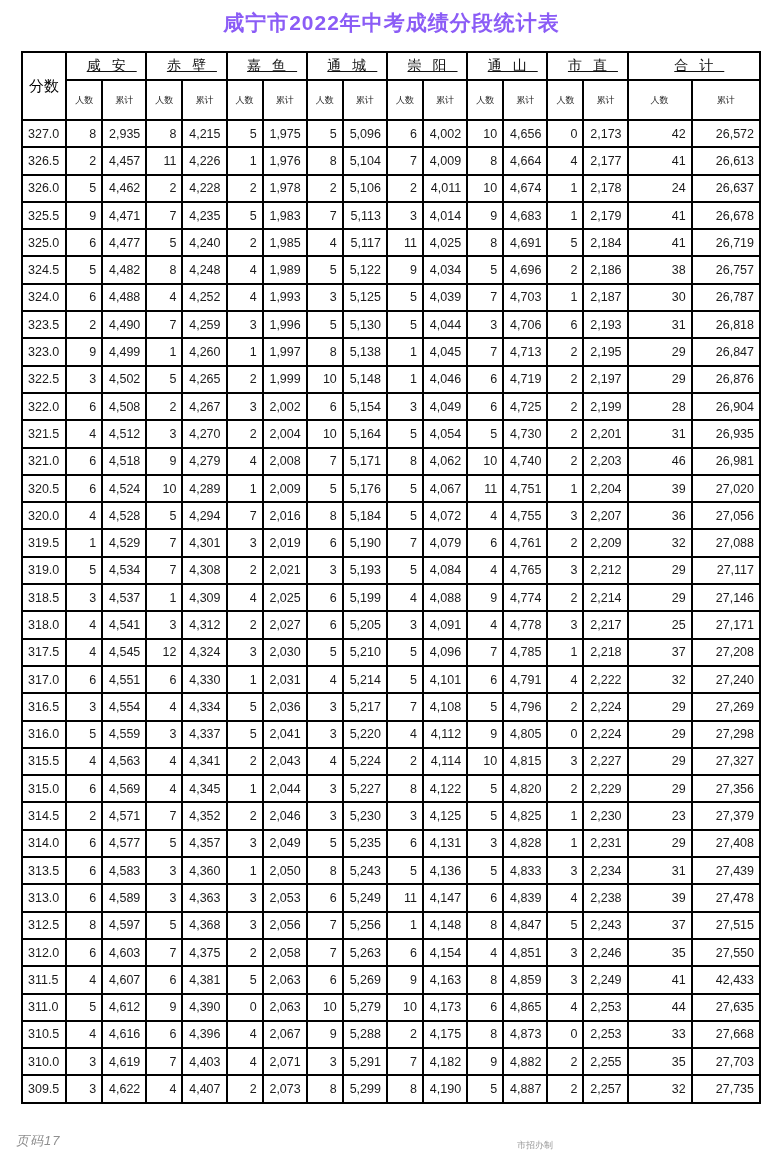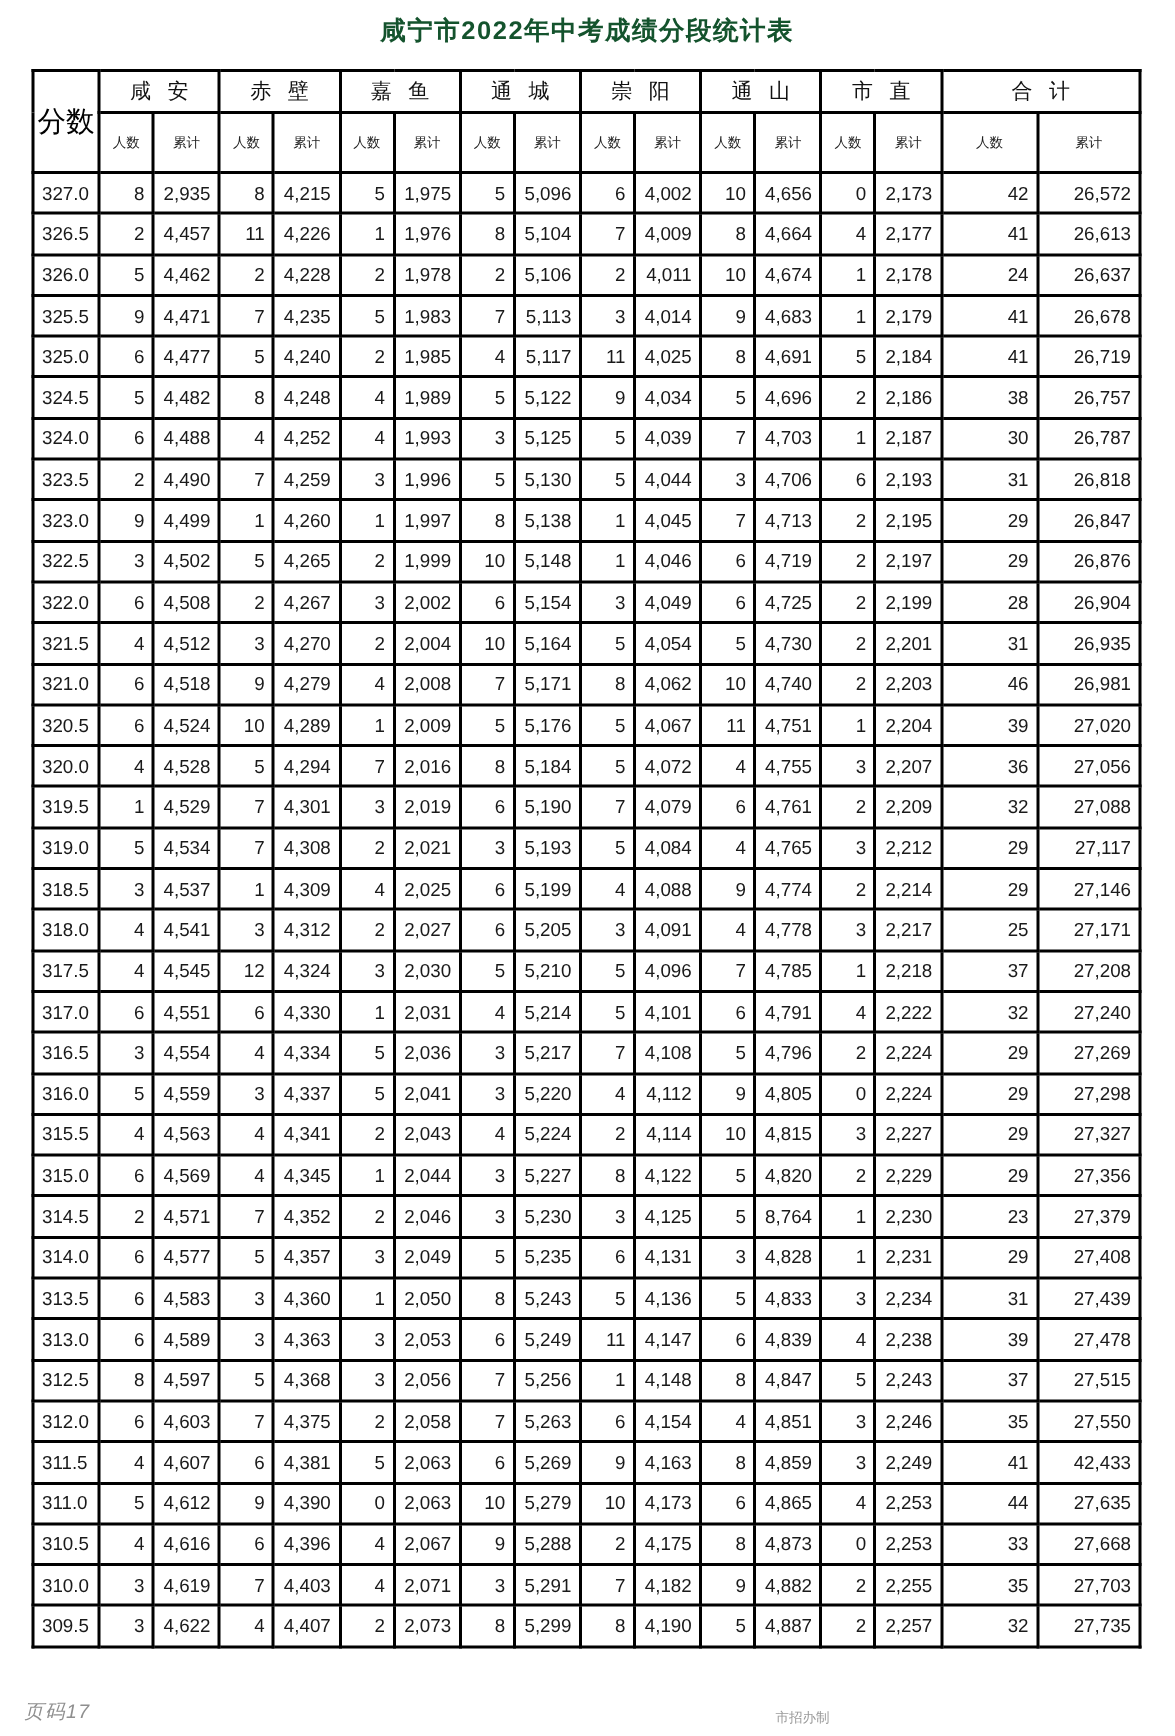--- a/index.html
+++ b/index.html
@@ -7,52 +7,53 @@
   body {
     width: 783px; height: 1157px;
     position: relative;
     font-family: "Liberation Sans", "DejaVu Sans", sans-serif;
     color: #1a1a1a;
     overflow: hidden;
   }
   .page-title {
     margin-top: 9px;
     text-align: center;
-    font-size: 17px;
+    font-size: 21px;
     font-weight: 700;
     letter-spacing: 1px;
-    color: #14532d;
+    color: #8b5cf6;
   }
   table.score-table {
     border-collapse: collapse;
     table-layout: fixed;
     margin: 14px auto 0 21px;
     width: 740px;
     border: 2px solid #000;
   }
   .score-table th, .score-table td {
     border: 2px solid #000;
     overflow: hidden;
     white-space: nowrap;
     background: #fff;
   }
   .score-table thead th { font-weight: 400; }
   th.score-head {
-    font-size: 19px;
+    font-size: 15px;
     font-weight: 700;
     text-align: center;
     color: #000;
   }
   th.region-head {
     height: 28px;
     font-size: 14px;
     text-align: center;
     letter-spacing: 11px;
     text-indent: 11px;
     color: #111;
+    text-decoration: underline;
   }
   th.sub-head {
     height: 40px;
     font-size: 9px;
     text-align: center;
     color: #222;
     font-weight: 400;
   }
   .data-row td { height: 27.3px; font-size: 12.5px; }
   td.score-cell { text-align: left; padding-left: 5px; margin-left: 15px; }
@@ -611,21 +612,21 @@
         <td class="num">4,571</td>
         <td class="num">7</td>
         <td class="num">4,352</td>
         <td class="num">2</td>
         <td class="num">2,046</td>
         <td class="num">3</td>
         <td class="num">5,230</td>
         <td class="num">3</td>
         <td class="num">4,125</td>
         <td class="num">5</td>
-        <td class="num">8,764</td>
+        <td class="num">4,825</td>
         <td class="num">1</td>
         <td class="num">2,230</td>
         <td class="num">23</td>
         <td class="num">27,379</td>
       </tr>
       <tr class="data-row">
         <td class="score-cell">314.0</td>
         <td class="num">6</td>
         <td class="num">4,577</td>
         <td class="num">5</td>

